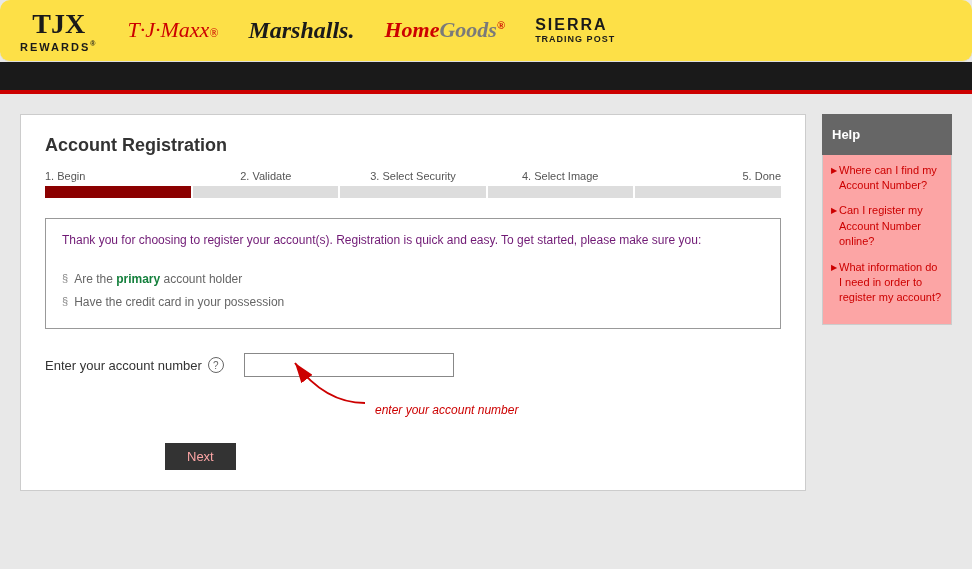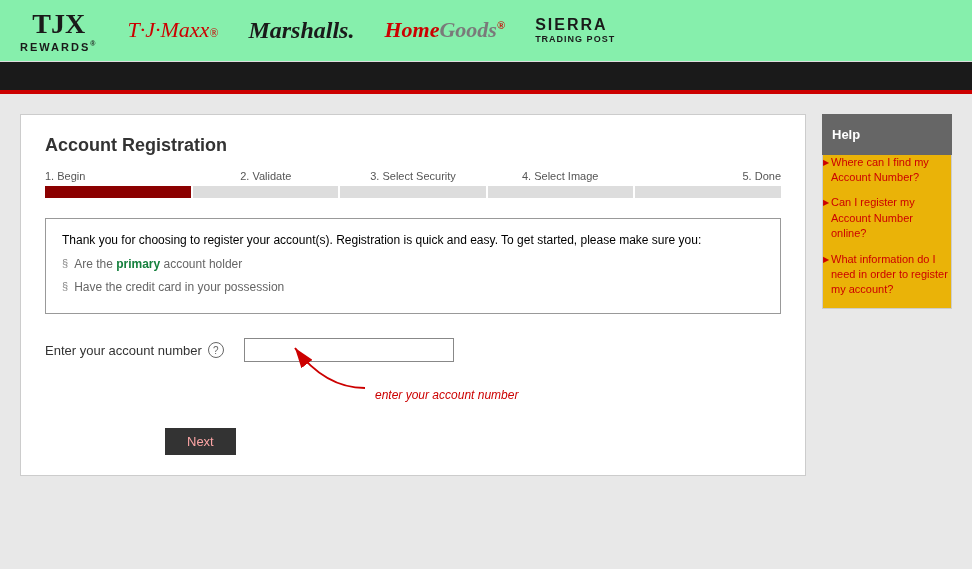--- a/index.html
+++ b/index.html
@@ -1,25 +1,26 @@
 <!DOCTYPE html>
 <html><head>
   <meta charset="utf-8">
   <style>
     * { margin: 0; padding: 0; box-sizing: border-box; }
     body { font-family: Arial, sans-serif; font-size: 13px; background: #e8e8e8; width: 972px; min-height: 569px; }
 
     
     .header {
-      background: #86efac;
+      background: #fde047;
       padding: 8px 20px;
       display: flex;
       align-items: center;
       gap: 30px;
       border-bottom: 1px solid #ddd;
+      border-radius: 10px;
     }
     .logo-tjx {
       display: flex;
       flex-direction: column;
       align-items: center;
     }
     .logo-tjx .tj-box {
       font-size: 28px;
       font-weight: 900;
       color: #1a1a1a;
@@ -133,22 +134,22 @@
     .info-box {
       border: 1px solid #999;
       padding: 12px 16px;
       margin-bottom: 24px;
       background: #fff;
       font-size: 12px;
       color: #555;
       line-height: 1.6;
     }
     .info-box .intro-text {
-      margin-bottom: 5px;
-      color: #000000;
+      margin-bottom: 20px;
+      color: #701a75;
     }
     .info-box .bullet {
       display: flex;
       align-items: flex-start;
       gap: 6px;
       margin-bottom: 4px;
       color: #666;
     }
     .info-box .bullet .bullet-marker {
       font-size: 11px;
@@ -224,23 +225,24 @@
       min-width: 130px;
     }
     .help-header {
       background: #666;
       color: #fff;
       font-size: 13px;
       font-weight: bold;
       padding: 13px 10px;
     }
     .help-body {
-      background: #eab308;
+      background: #fca5a5;
       border: 1px solid #ccc;
       border-top: none;
+      padding: 8px;
     }
     .help-link {
       display: block;
       font-size: 11px;
       color: #cc0000;
       text-decoration: none;
       margin-bottom: 10px;
       padding-left: 8px;
       position: relative;
       line-height: 1.4;

